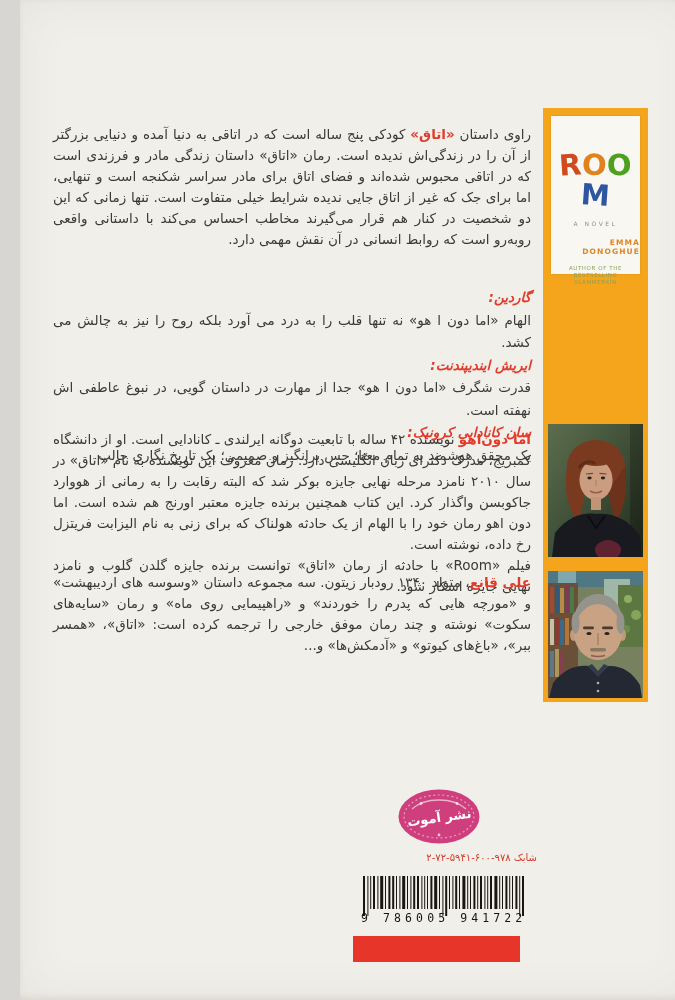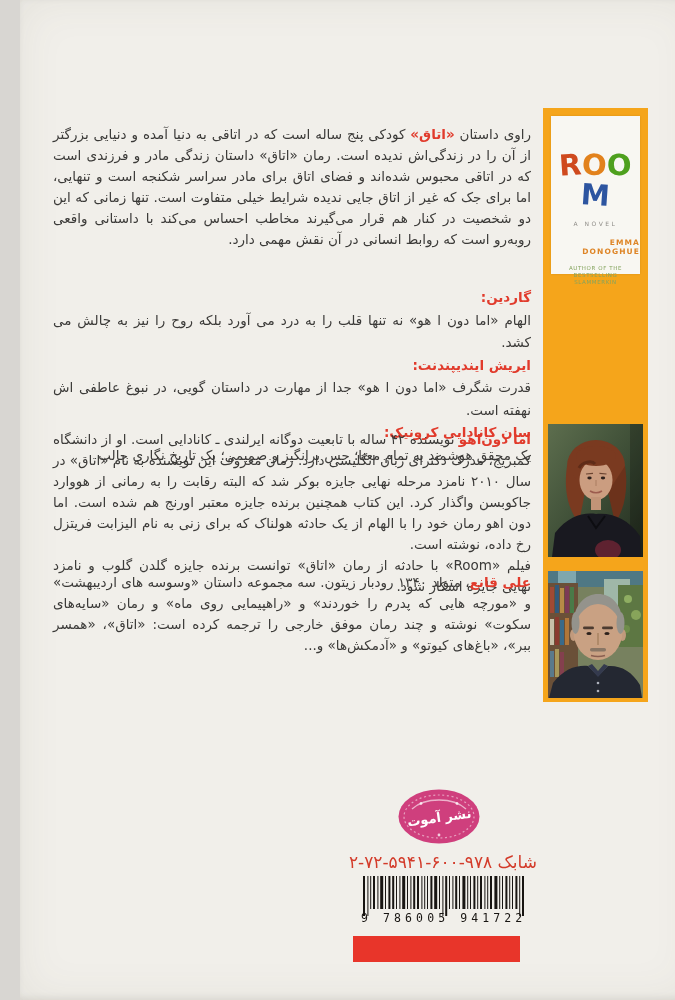--- a/index.html
+++ b/index.html
@@ -9,21 +9,21 @@
         box-shadow:inset 0 0 45px rgba(90,85,70,.08), inset -2px -2px 6px rgba(90,85,70,.12);}
 
   
   .fa-block{position:absolute;left:33px;width:478px;direction:rtl;text-align:justify;
         font-size:13.5px;line-height:21px;}
   #synopsis{top:124px;}
   #reviews{top:286px;line-height:22.5px;}
   #author-bio{top:429px;}
   #translator-bio{top:572px;}
   .red{color:#e13b2c;font-weight:bold;}
-  .review-source{color:#e13b2c;font-weight:bold;}
+  .review-source{color:#e13b2c;font-weight:bold;font-style:italic;}
 
   
   .orange-panel{position:absolute;left:523px;top:108px;width:105px;height:594px;background:#f5a51b;}
   .cover{position:absolute;left:8px;top:8px;width:89px;height:158px;background:#f8f7f2;
          text-align:center;box-shadow:0 0 2px rgba(0,0,0,.12);}
   .room-title{margin-top:34px;font-weight:bold;font-size:29px;line-height:30px;letter-spacing:0.5px;}
   .room-title span{display:inline-block;}
   .rl0{color:#cf4a1e;transform:rotate(-4deg);}
   .rl1{color:#e2821c;transform:rotate(3deg);}
   .rl2{color:#4ea01e;transform:rotate(-2deg);}
@@ -33,21 +33,21 @@
   .cover-tagline{margin-top:9px;font-size:5.5px;letter-spacing:.6px;color:#84a45e;line-height:7px;}
 
   .photo{position:absolute;left:5px;width:95px;}
   .photo svg{display:block;}
   #photo-emma{top:316px;height:133px;}
   #photo-ali{top:463px;height:127px;}
 
   
   .logo{position:absolute;left:377px;top:788px;}
   .isbn-label{position:absolute;left:330px;top:852px;width:187px;direction:rtl;
-        font-size:17px;color:#d33b2a;white-space:nowrap;}
+        font-size:10px;color:#d33b2a;white-space:nowrap;}
   .barcode{position:absolute;left:340px;top:876px;text-align:right;}
   .barcode text{font-family:"DejaVu Sans Mono",monospace;}
   .footer-bar{position:absolute;left:333px;top:936px;width:167px;height:26px;background:#e8352a;}
 </style>
 </head>
 <body>
 
 <div class="page">
 
   <div class="fa-block" id="synopsis">

